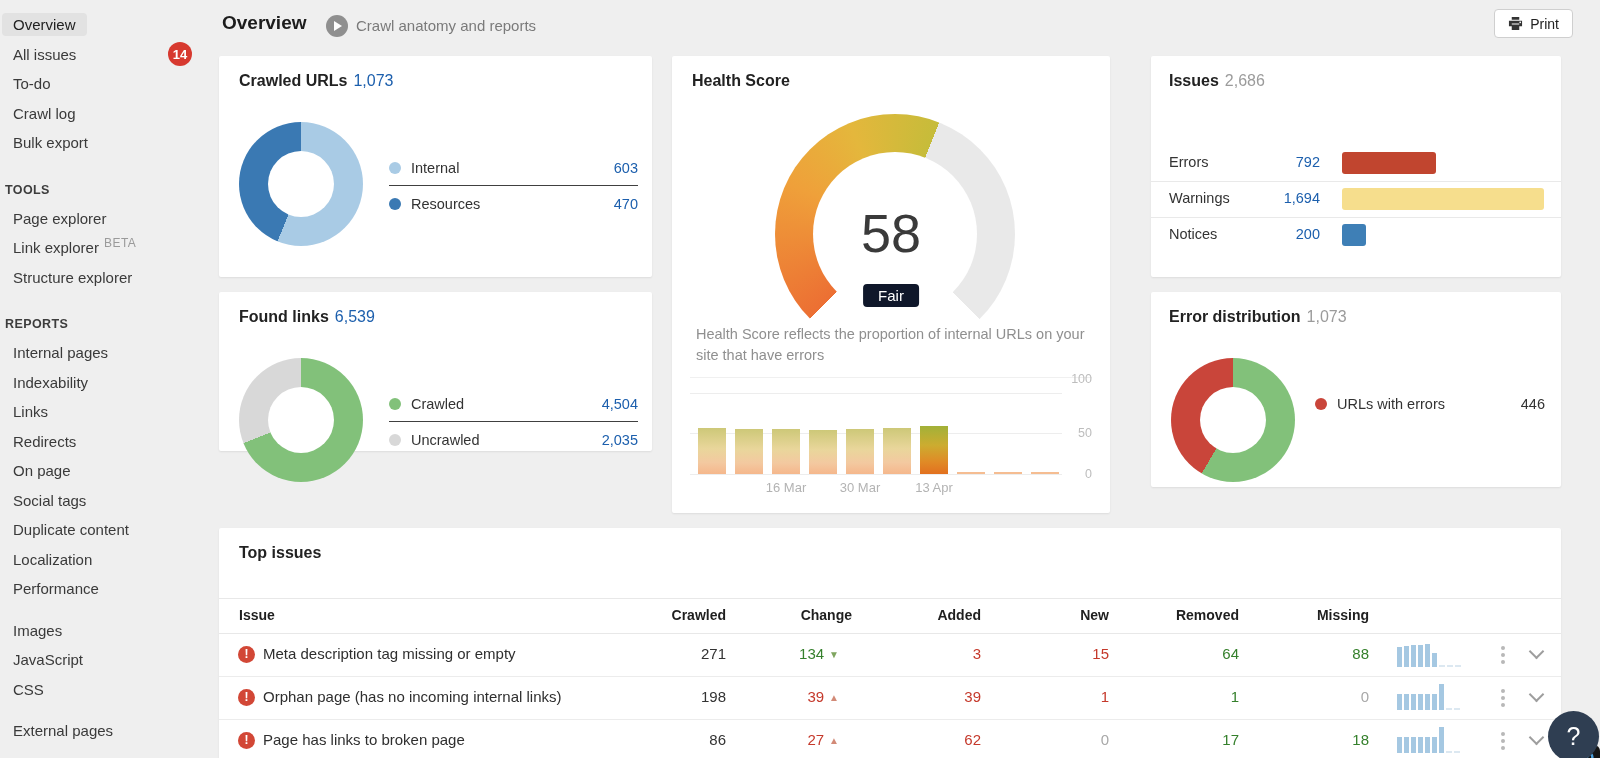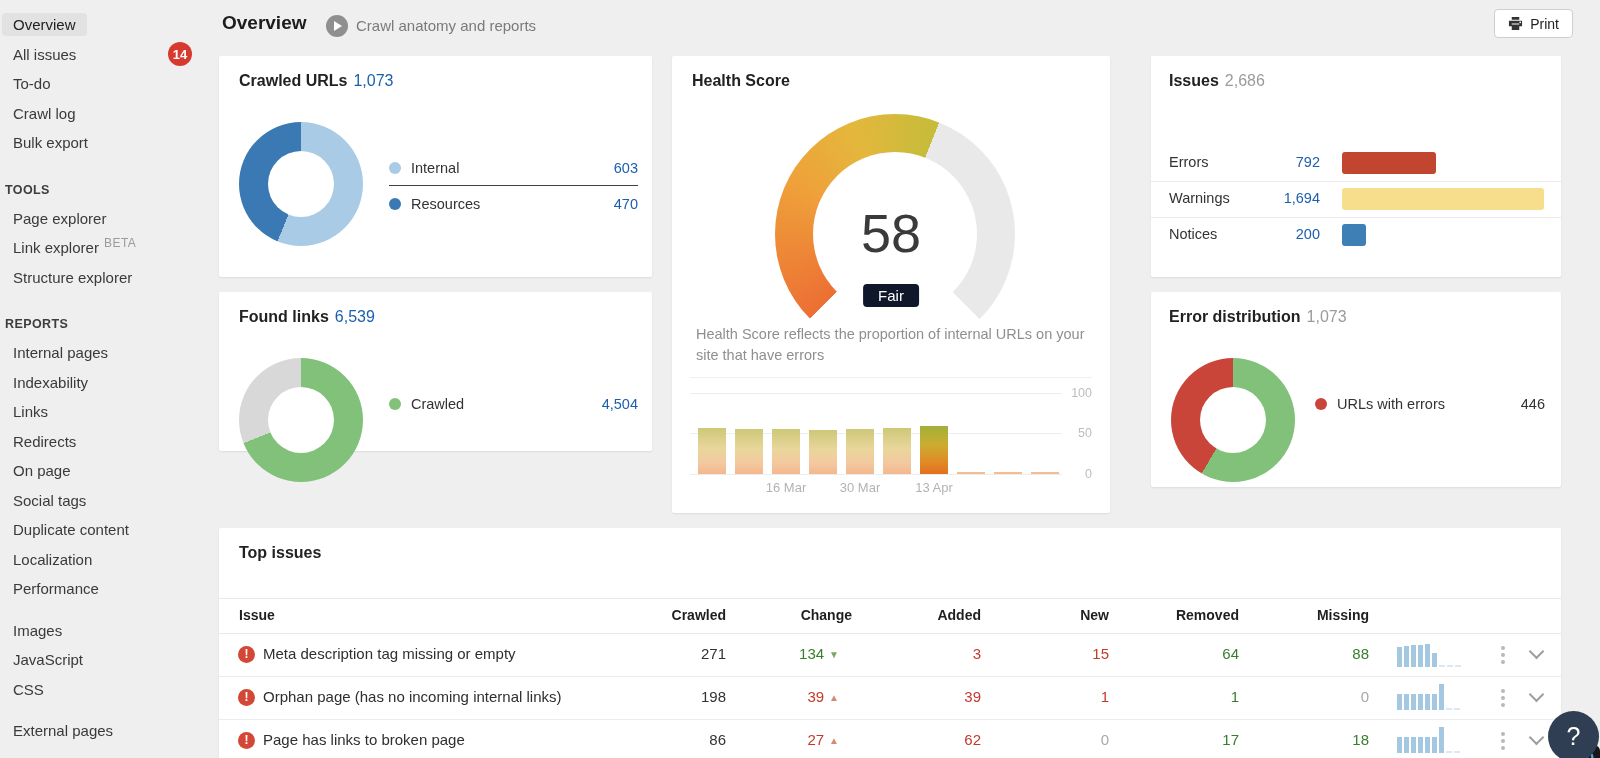--- a/index.html
+++ b/index.html
@@ -227,20 +227,25 @@
     <div class="card-title">
       <span>Found links</span><span class="card-total t-blue">6,539</span>
     </div>
     <div class="donut" style="background: conic-gradient(rgb(130, 193, 122) 0deg, rgb(130, 193, 122) 247.965deg, rgb(216, 216, 216) 247.965deg, rgb(216, 216, 216) 360deg);"></div>
     <div class="legend">
       <div class="leg-row">
         <span class="dot" style="background: rgb(130, 193, 122);"></span>
         <span class="leg-lbl">Crawled</span>
         <span class="leg-val lv-blue">4,504</span>
       </div>
+      <div class="leg-row">
+        <span class="dot" style="background: rgb(216, 216, 216);"></span>
+        <span class="leg-lbl">Uncrawled</span>
+        <span class="leg-val lv-blue">2,035</span>
+      </div>
     </div>
   </section>
 
   <section class="card" id="card-health">
     <div class="card-title">
       <span>Health Score</span>
     </div>
     <div class="gauge" style="background: conic-gradient(from 225deg, rgb(236, 111, 51) 0deg, rgb(239, 160, 58) 70.47deg, rgb(228, 183, 60) 112.752deg, rgb(198, 188, 58) 156.6deg, rgb(233, 233, 233) 156.6deg, rgb(233, 233, 233) 270deg, rgba(255, 255, 255, 0) 270deg, rgba(255, 255, 255, 0) 360deg);"></div>
     <div class="score">58</div>
     <div class="rating" style="background: #0f172a;">Fair</div>
@@ -258,21 +263,21 @@
         <div class="tbar" style="left: 174px; height: 45.1px;"></div>
         <div class="tbar" style="left: 211px; height: 45.92px;"></div>
         <div class="tbar hl" style="left: 248px; height: 47.56px;"></div>
         <div class="tbar zero" style="left: 285px; height: 2px;"></div>
         <div class="tbar zero" style="left: 322px; height: 2px;"></div>
         <div class="tbar zero" style="left: 359px; height: 2px;"></div>
       </div>
     <span class="t-xlbl" style="left:84px">16 Mar</span>
     <span class="t-xlbl" style="left:158px">30 Mar</span>
     <span class="t-xlbl" style="left:232px">13 Apr</span>
-    <span class="t-ylbl" style="top:330px">100</span>
+    <span class="t-ylbl" style="top:316px">100</span>
     <span class="t-ylbl" style="top:370px">50</span>
     <span class="t-ylbl" style="top:411px">0</span>
   </section>
 
   <section class="card" id="card-issues">
     <div class="card-title" style="left:18px">
       <span>Issues</span><span class="card-total t-gray">2,686</span>
     </div>
     <div class="iss-rows">
       <div class="iss-row">

